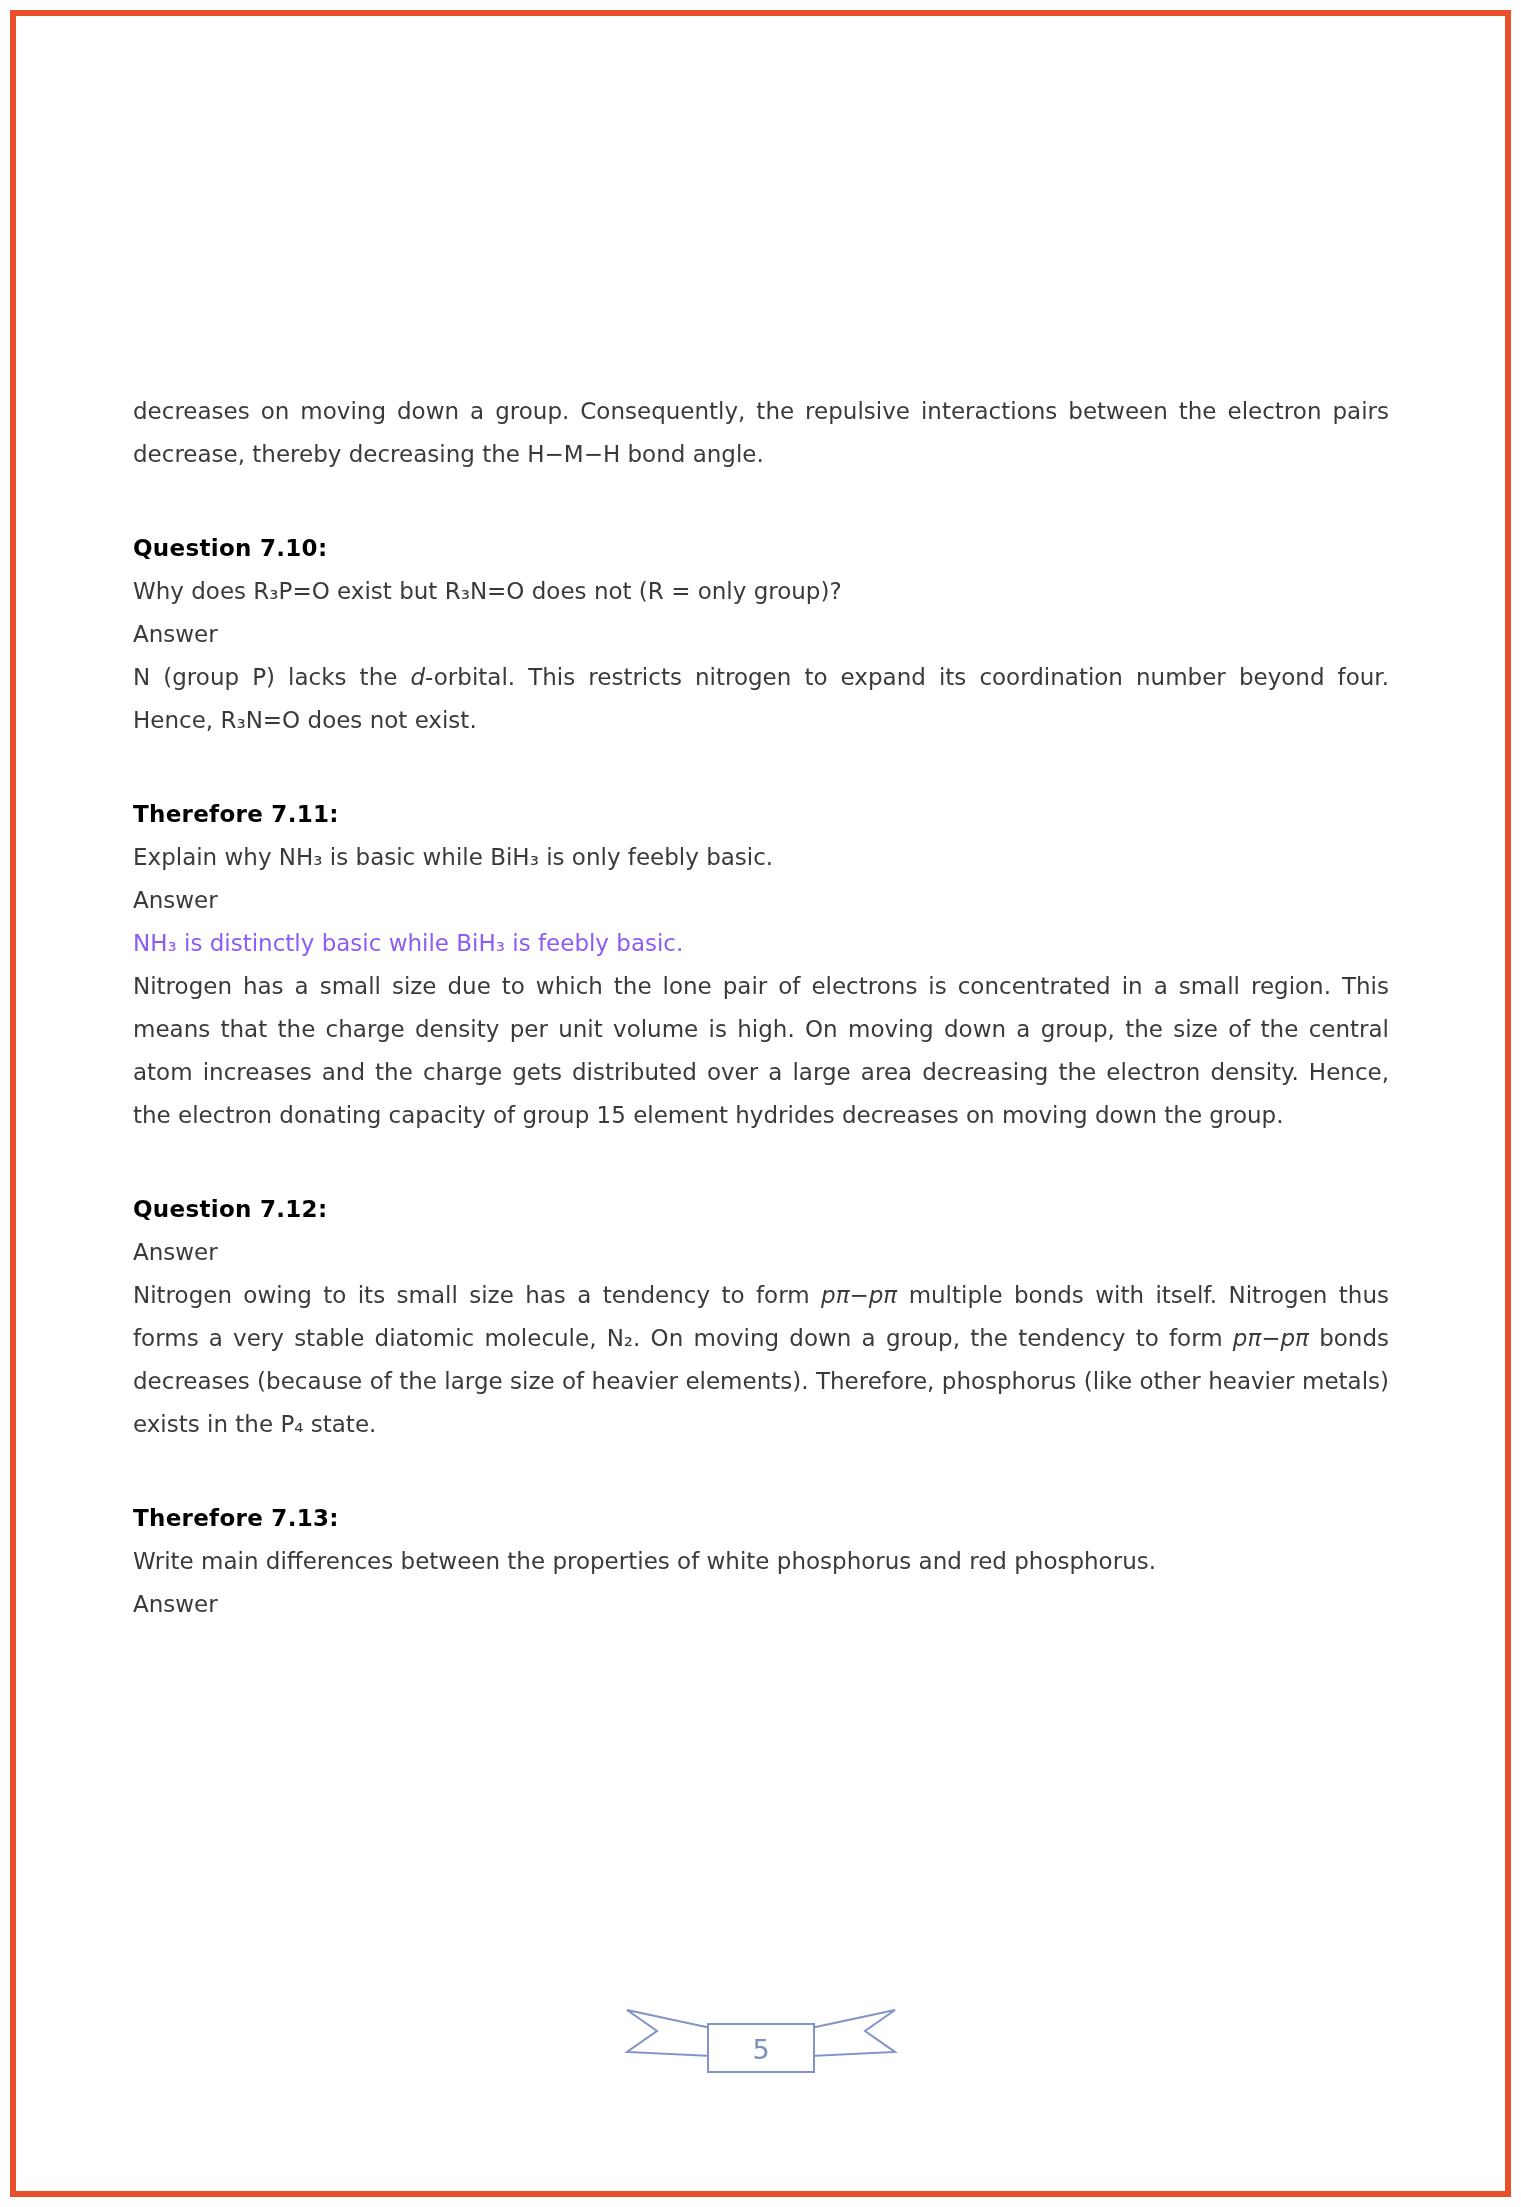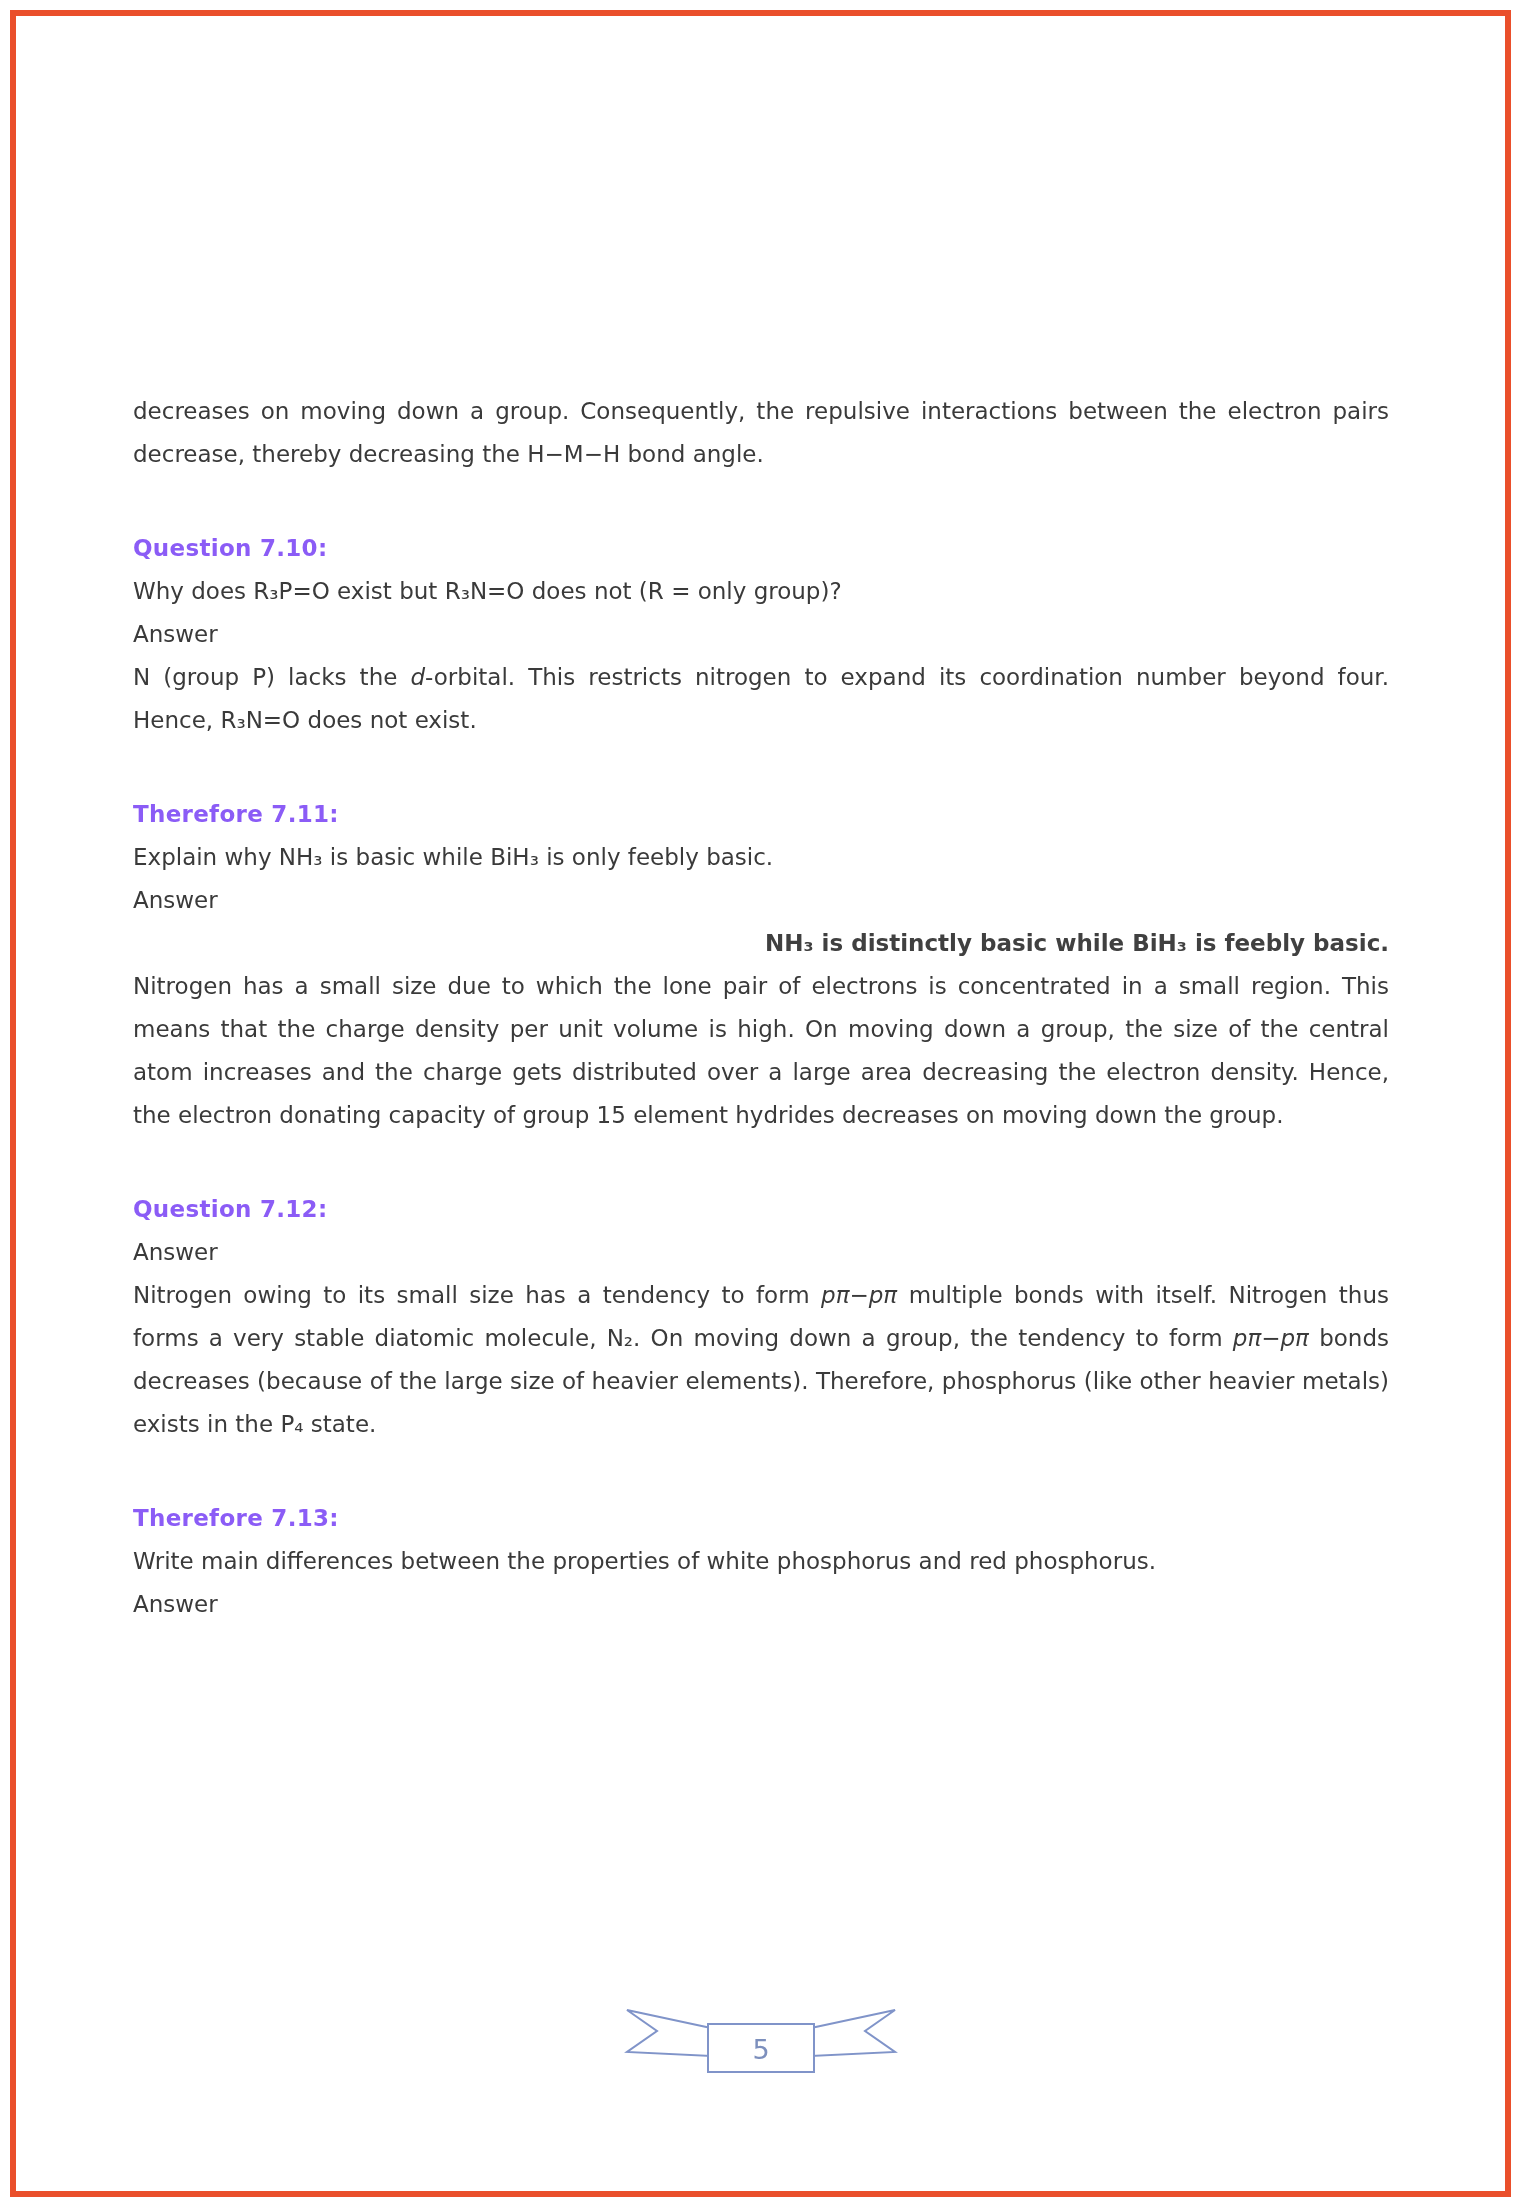--- a/index.html
+++ b/index.html
@@ -34,27 +34,26 @@
   }
   .content p {
     margin: 0;
   }
   .body-par {
     text-align: justify;
   }
   .q-heading {
     margin-top: 51px !important;
     font-weight: bold;
-    color: #8b5cf6;
+    color: #000000;
     letter-spacing: 0.3px;
   }
   .answer-bold {
-    font-weight: bold;
-    color: #404040;
-    text-align: right;
+    font-weight: normal;
+    color: #8b5cf6;
   }
   .footer {
     position: absolute;
     left: 0;
     right: 0;
     top: 2000px;
     display: flex;
     justify-content: center;
   }
   .ribbon-wing {

